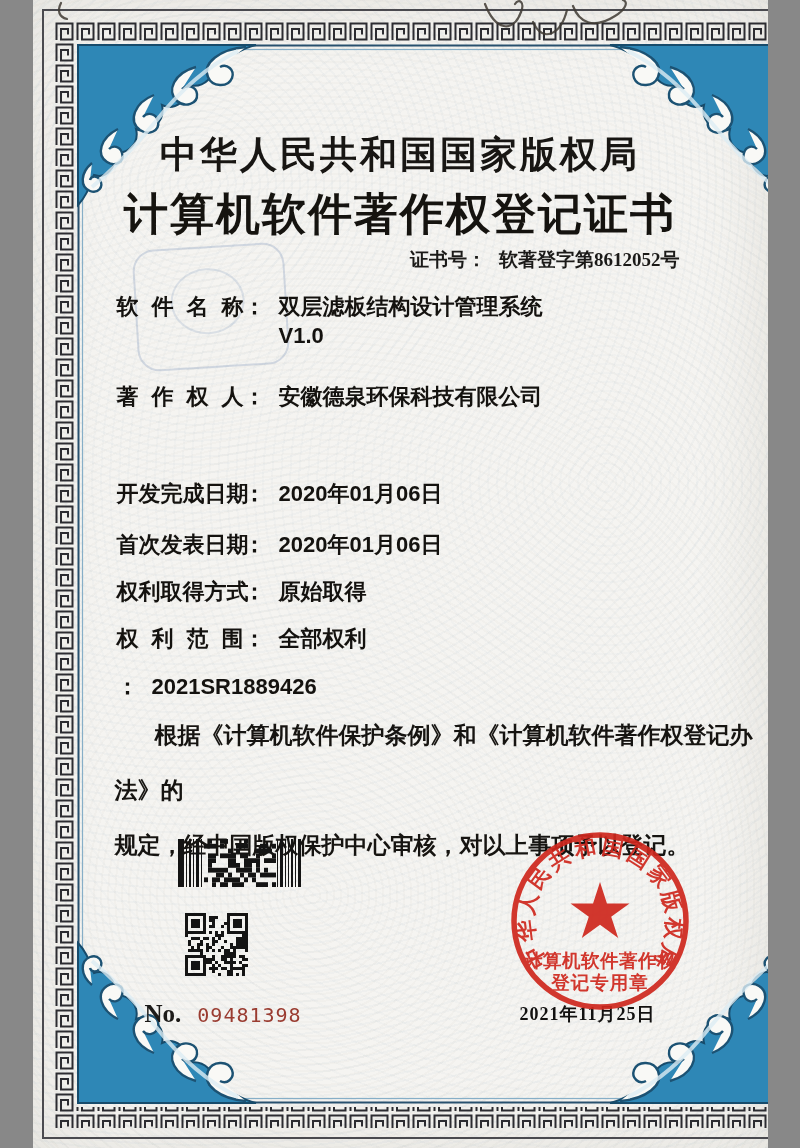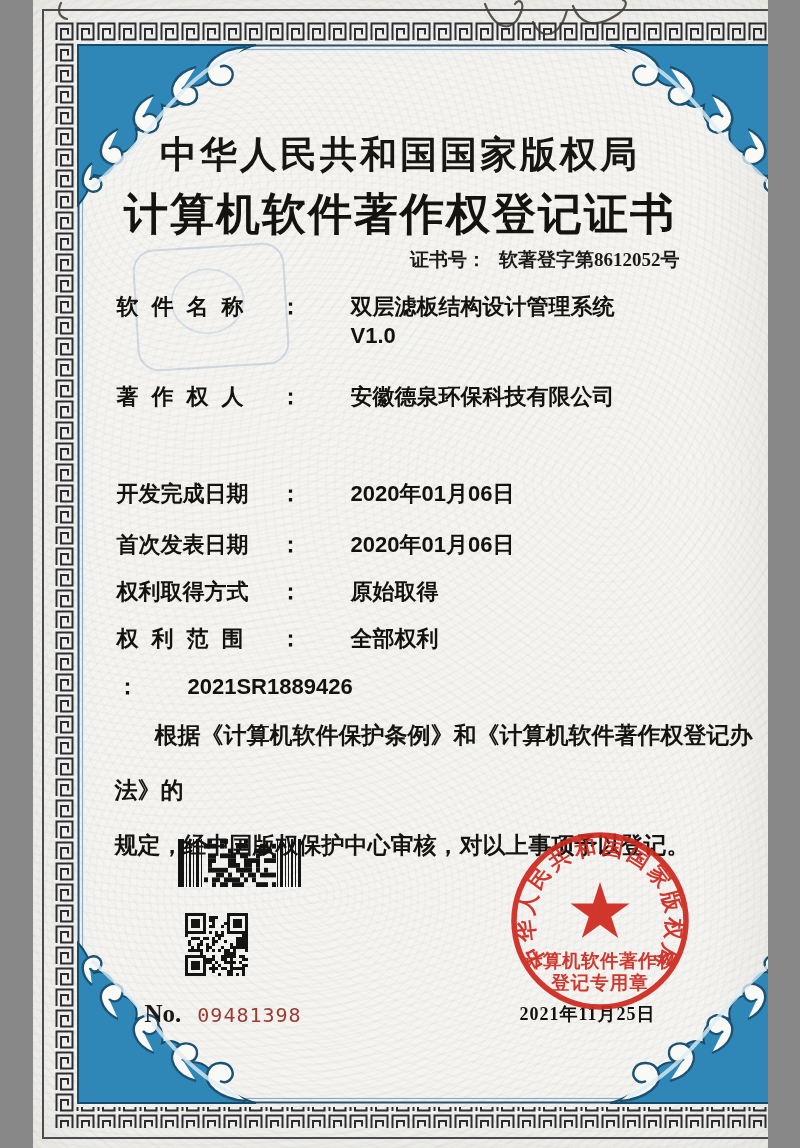--- a/index.html
+++ b/index.html
@@ -25,21 +25,21 @@
   }
   .certificate-title{
     top:190px;left:0;width:100%;text-align:center;margin:0;
     font-size:44px;line-height:50px;font-weight:900;letter-spacing:2px;color:#15130f;
   }
   .certno{top:247px;right:88px;font-size:19px;font-weight:700;white-space:nowrap;}
   .certno .val{margin-left:13px;}
 
   .frow{left:84px;display:flex;align-items:flex-start;
     font-family:"Liberation Sans","DejaVu Sans",sans-serif;
-    font-size:22px;line-height:29px;font-weight:700;color:#14120f;white-space:nowrap;gap:36px;}
+    font-size:22px;line-height:29px;font-weight:700;color:#14120f;white-space:nowrap;}
   .flabel{display:inline-block;width:127px;text-align:justify;text-align-last:justify;}
   .fvalue{margin-left:13px;}
   .fvalue .v2{display:block;}
   .row-0{top:292px}.row-1{top:382px}.row-2{top:479px}.row-3{top:530px}
   .row-4{top:577px}.row-5{top:624px}.row-6{top:672px}
 
   .statement{top:708px;left:82px;width:666px;margin:0;
     font-size:23px;line-height:55px;font-weight:700;color:#161411;}
   .statement .l1{display:block;text-indent:40px;}
   .statement .l2{display:block;}

